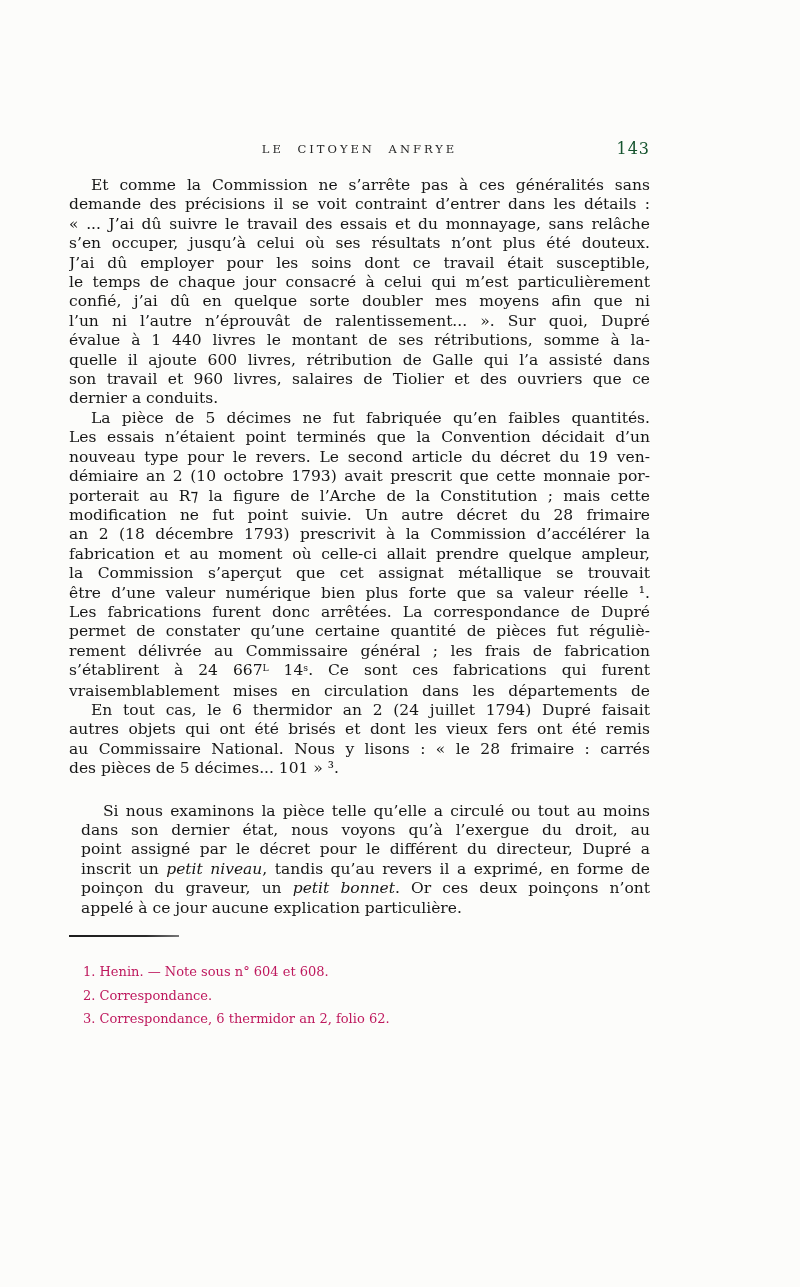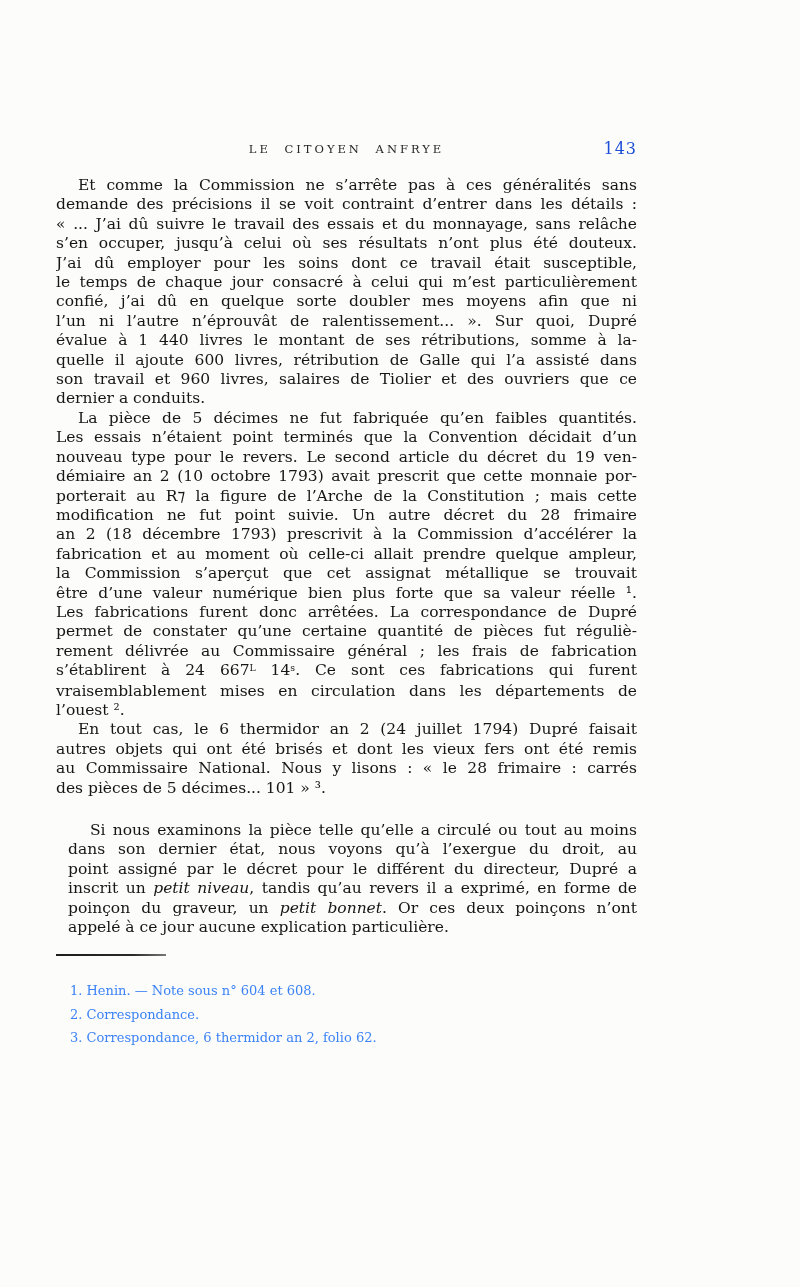--- a/index.html
+++ b/index.html
@@ -8,21 +8,21 @@
     width: 800px;
     height: 1287px;
     margin: 0 auto;
     background: #fcfcfa;
     color: #161616;
     font-family: "DejaVu Serif", "Liberation Serif", "DejaVu Sans", serif;
     overflow: hidden;
   }
   .column {
     position: absolute;
-    left: 56px;
+    left: 69px;
     top: 142px;
     width: 581px;
   }
   .header {
     position: relative;
     height: 18px;
     margin-bottom: 16px;
   }
   .running-title {
     position: absolute;
@@ -32,21 +32,21 @@
     letter-spacing: 3px;
     word-spacing: 7px;
     color: #262626;
   }
   .page-number {
     position: absolute;
     right: 0;
     top: -3px;
     font-size: 16px;
     letter-spacing: 1px;
-    color: #1d4ed8;
+    color: #14532d;
   }
   .body-text {
     font-size: 15.5px;
     line-height: 19.4px;
   }
   .para { margin: 0; }
   .para.gap { margin-top: 23px; margin-left: 12px; }
   .line {
     text-align: justify;
     overflow: hidden;
@@ -66,21 +66,21 @@
     width: 110px;
     height: 2px;
     margin-top: 17px;
     background: linear-gradient(to right, #1c1c1c 0%, #2a2a2a 70%, #777 100%);
   }
   .footnotes {
     margin-top: 23px;
     padding-left: 14px;
     font-size: 13px;
     line-height: 23.5px;
-    color: #3b82f6;
+    color: #be185d;
   }
 </style>
 </head>
 <body>
 
 <div class="page">
   <div class="column">
 
     <div class="header">
       <div class="running-title">LE CITOYEN ANFRYE</div>
@@ -111,21 +111,20 @@
           <div class="line fill">modification ne fut point suivie. Un autre décret du 28 frimaire</div>
           <div class="line fill">an 2 (18 décembre 1793) prescrivit à la Commission d’accélérer la</div>
           <div class="line fill">fabrication et au moment où celle-ci allait prendre quelque ampleur,</div>
           <div class="line fill">la Commission s’aperçut que cet assignat métallique se trouvait</div>
           <div class="line fill">être d’une valeur numérique bien plus forte que sa valeur réelle ¹.</div>
           <div class="line fill">Les fabrications furent donc arrêtées. La correspondance de Dupré</div>
           <div class="line fill">permet de constater qu’une certaine quantité de pièces fut réguliè-</div>
           <div class="line fill">rement délivrée au Commissaire général ; les frais de fabrication</div>
           <div class="line fill">s’établirent à 24 667<sup>L</sup> 14<sup>s</sup>. Ce sont ces fabrications qui furent</div>
           <div class="line fill">vraisemblablement mises en circulation dans les départements de</div>
-          <div class="line">l’ouest ².</div>
         </div>
         <div class="para">
           <div class="line fill indent">En tout cas, le 6 thermidor an 2 (24 juillet 1794) Dupré faisait</div>
           <div class="line fill">autres objets qui ont été brisés et dont les vieux fers ont été remis</div>
           <div class="line fill">au Commissaire National. Nous y lisons : « le 28 frimaire : carrés</div>
           <div class="line">des pièces de 5 décimes... 101 » ³.</div>
         </div>
         <div class="para gap">
           <div class="line fill indent">Si nous examinons la pièce telle qu’elle a circulé ou tout au moins</div>
           <div class="line fill">dans son dernier état, nous voyons qu’à l’exergue du droit, au</div>

